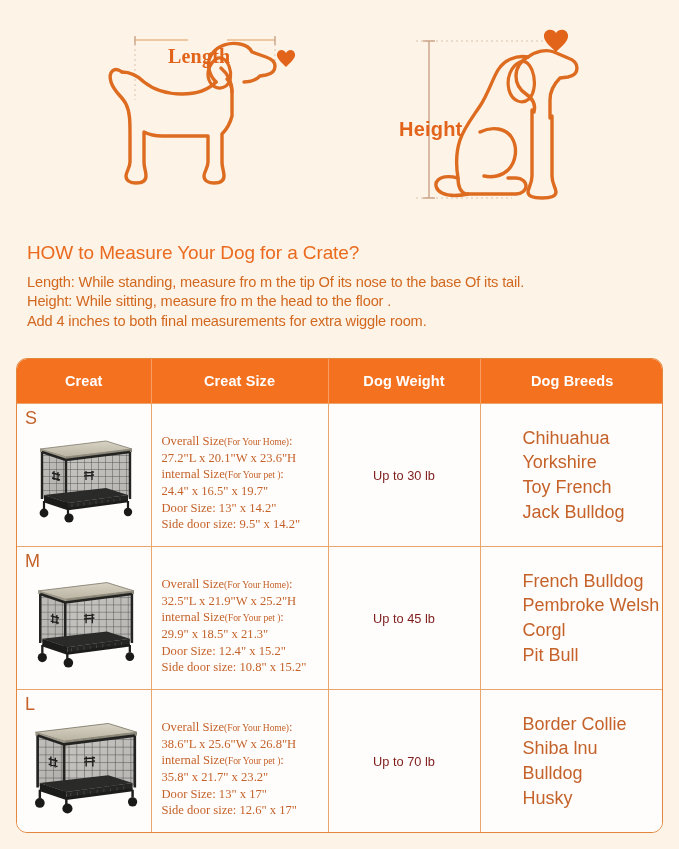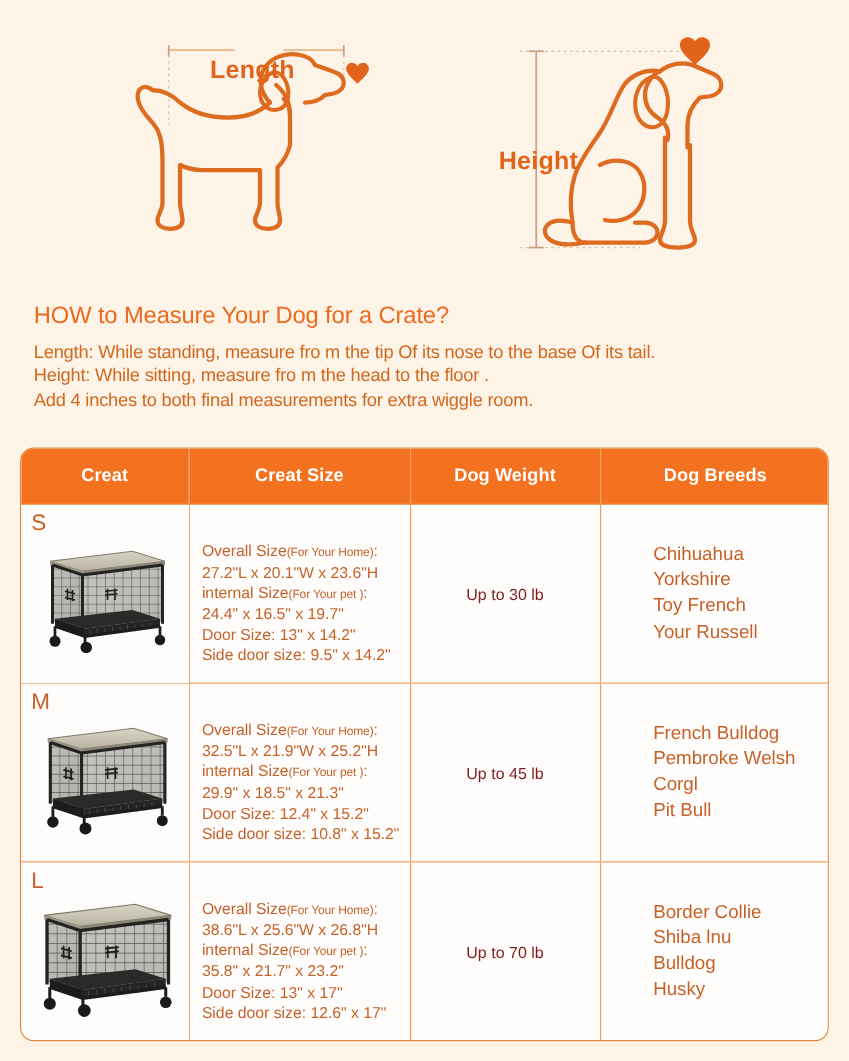--- a/index.html
+++ b/index.html
@@ -29,21 +29,21 @@
   .dog-panel.right { left: 392px;  width: 288px; height: 220px; }
 
   .measure-label {
     position: absolute;
     color: #E2641B;
     font-size: 20px;
     font-weight: bold;
     letter-spacing: .2px;
     white-space: nowrap;
   }
-  .label-length { left: 168px; top: 45px; }
+  .label-length { left: 168px; top: 45px; font-family: Liberation Serif, serif; }
   .label-height { left: 399px; top: 118px; }
 
   
   .heading-block {
     position: absolute;
     left: 27px;
     top: 243px;
     width: 630px;
   }
   .main-title {
@@ -121,39 +121,40 @@
     top: 50%;
     transform: translate(-50%, -50%);
   }
 
   
   .size-cell {
     padding: 22px 6px 6px 10px;
     color: #C4622A;
     font-size: 12.6px;
     line-height: 1.32;
+    font-family: Liberation Serif, serif;
   }
   .size-cell .line { white-space: nowrap; }
   .size-cell .small {
     font-size: 9.6px;
     letter-spacing: -0.1px;
   }
 
   
   .wt-cell {
     text-align: center;
     color: #7f1d1d;
     font-size: 12.8px;
   }
 
   
   .breed-cell {
     padding-left: 42px;
     color: #C4622A;
-    font-size: 15px;
+    font-size: 18px;
     line-height: 1.37;
     margin-left: 40px;
   }
   .breed-cell div { white-space: nowrap; }
 
   svg { display: block; }
 </style>
 </head>
 <body>
 
@@ -312,21 +313,21 @@
           <div class="line"><span>internal Size</span><span class="small">(For Your pet )</span>:</div>
           <div class="line">24.4" x 16.5" x 19.7"</div>
           <div class="line">Door Size: 13" x 14.2"</div>
           <div class="line">Side door size: 9.5" x 14.2"</div>
         </td>
         <td class="wt-cell">Up to 30 lb</td>
         <td class="breed-cell">
           <div>Chihuahua</div>
           <div>Yorkshire</div>
           <div>Toy French</div>
-          <div>Your Russell</div>
+          <div>Jack Bulldog</div>
         </td>
       </tr>
 
       <tr>
         <td class="crate-cell">
           <span class="size-letter">M</span>
           <span class="crate-img">
             <svg width="118" height="100" viewBox="0 0 112 96">
               <polygon points="12,22 78,14 104,22 38,30" fill="url(#topg)" stroke="#7E7A6C" stroke-width="0.8"></polygon>
               <polygon points="12,22 38,30 38,33 12,25" fill="#9C9788"></polygon>

